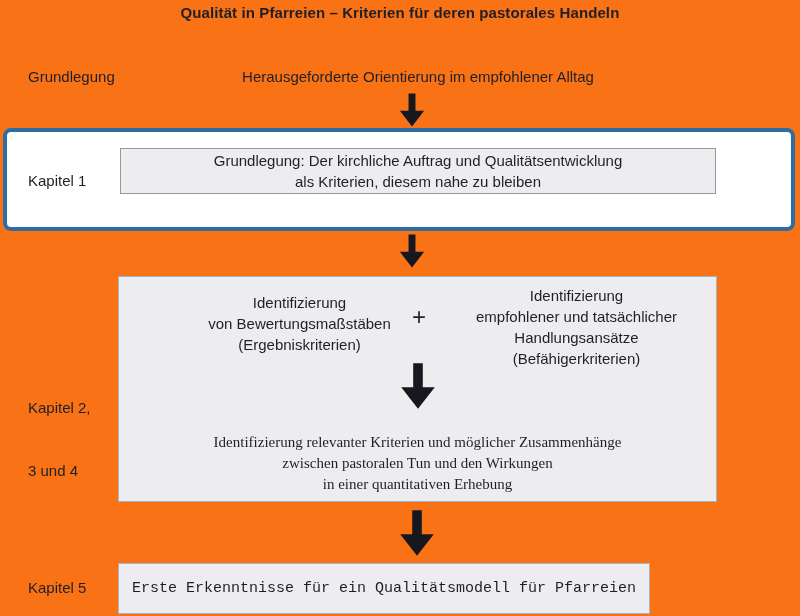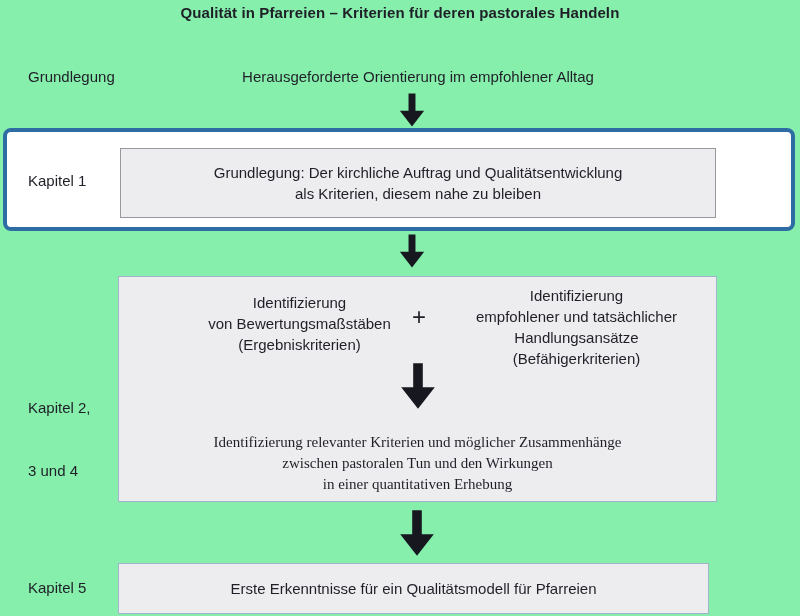--- a/index.html
+++ b/index.html
@@ -1,20 +1,20 @@
 <!DOCTYPE html>
 <html><head>
 <meta charset="utf-8">
 <style>
   html, body { margin: 0; padding: 0; background: #ffffff; }
   .canvas {
     position: relative;
     width: 800px;
     height: 616px;
-    background: #86efac;
+    background: #f97316;
     font-family: "Liberation Sans", sans-serif;
     color: #1f1f27;
     overflow: hidden;
   }
   .abs { position: absolute; }
   .title {
     top: 4px; left: 0; width: 100%;
     text-align: center;
     font-size: 15px;
     font-weight: bold;
@@ -38,34 +38,34 @@
     border: 4px solid #2e6da4;
     border-radius: 8px;
     background: #ffffff;
   }
   .gray-box {
     background: #ededf0;
     box-sizing: border-box;
   }
   .box-k1 {
     left: 120px; top: 148px;
-    width: 596px; height: 70px;
+    width: 596px; height: 46px;
     border: 1px solid #98989f;
     display: flex; align-items: center; justify-content: center;
   }
   .box-k234 {
     left: 118px; top: 276px;
     width: 599px; height: 226px;
     border: 1px solid #a3b3c9;
   }
   .box-k5 {
     left: 118px; top: 563px;
-    width: 591px; height: 51px;
+    width: 532px; height: 51px;
     border: 1px solid #a3b3c9;
-    display: flex; align-items: center; justify-content: center;
+    display: flex; align-items: center; justify-content: center; font-family: Liberation Mono, monospace;
   }
   .box-text {
     text-align: center;
     font-size: 15px;
     line-height: 21px;
   }
   .col {
     position: absolute;
     text-align: center;
     font-size: 15px;

